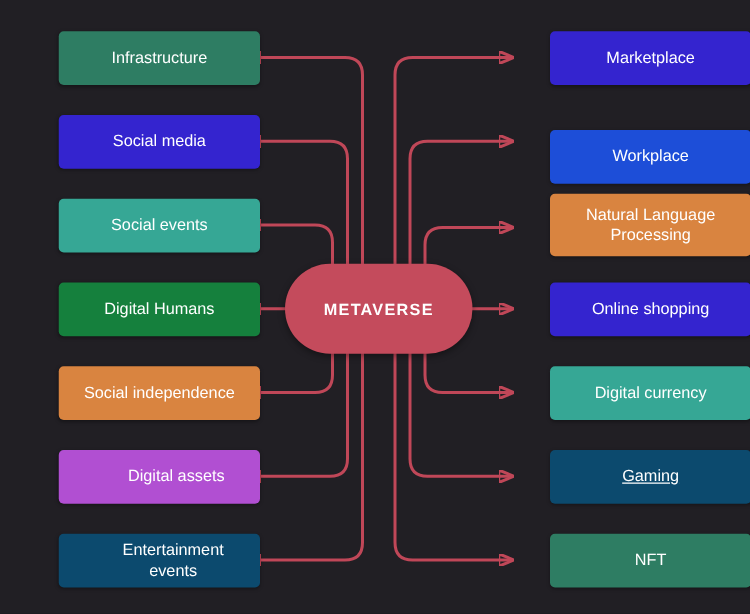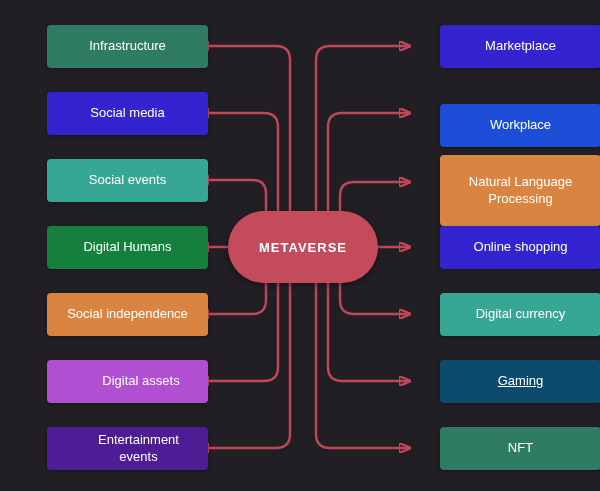--- a/index.html
+++ b/index.html
@@ -39,21 +39,21 @@
     color:#ffffff;
     font-size:13px;
     line-height:1.25;
     padding:0 14px;
     box-sizing:border-box;
     box-shadow:0 1px 3px rgba(0,0,0,.35);
     margin-left:20px;
   }
   .node.left{left:27px;}
   .node.right{left:420px;}
-  .node.tall{height:71px;}
+  .node.tall{height:50px;}
   .center-node{
     position:absolute;
     left:228px;
     top:211px;
     width:150px;
     height:72px;
     border-radius:36px;
     display:flex;
     align-items:center;
     justify-content:center;
@@ -92,21 +92,21 @@
     <path d="M 328 281 V 367 Q 328 381 342 381 H 410" marker-end="url(#ah)"></path>
     <path d="M 316 281 V 434 Q 316 448 330 448 H 410" marker-end="url(#ah)"></path>
   </svg>
 
   <div class="node left" style="top: 25px; background: rgb(46, 125, 99);">Infrastructure</div>
   <div class="node left" style="top: 92px; background: rgb(52, 36, 207);">Social media</div>
   <div class="node left" style="top: 159px; background: rgb(54, 167, 149);">Social events</div>
   <div class="node left" style="top: 226px; background: #15803d;">Digital Humans</div>
   <div class="node left" style="top: 293px; background: rgb(217, 132, 64);">Social independence</div>
   <div class="node left" style="top: 360px; background: rgb(177, 79, 210); padding-left: 41px;">Digital assets</div>
-  <div class="node left" style="top: 427px; background: #4c1d95; padding-left: 36px;">Entertainment events</div>
+  <div class="node left" style="top: 427px; background: #0c4a6e; padding-left: 36px;">Entertainment events</div>
 
   <div class="node right" style="top: 25px; background: rgb(52, 36, 207);">Marketplace</div>
   <div class="node right" style="top: 104px; background: #1d4ed8;">Workplace</div>
   <div class="node right tall" style="top: 155px; background: rgb(217, 132, 64);">Natural Language Processing</div>
   <div class="node right" style="top: 293px; background: rgb(54, 167, 149);">Digital currency</div>
   <div class="node right" style="top: 226px; background: rgb(52, 36, 207);">Online shopping</div>
   <div class="node right" style="top: 360px; background: #0c4a6e; text-decoration: underline;">Gaming</div>
   <div class="node right" style="top: 427px; background: rgb(46, 125, 99);">NFT</div>
 
   <div class="center-node" style="background: rgb(196, 75, 92);">METAVERSE</div>

